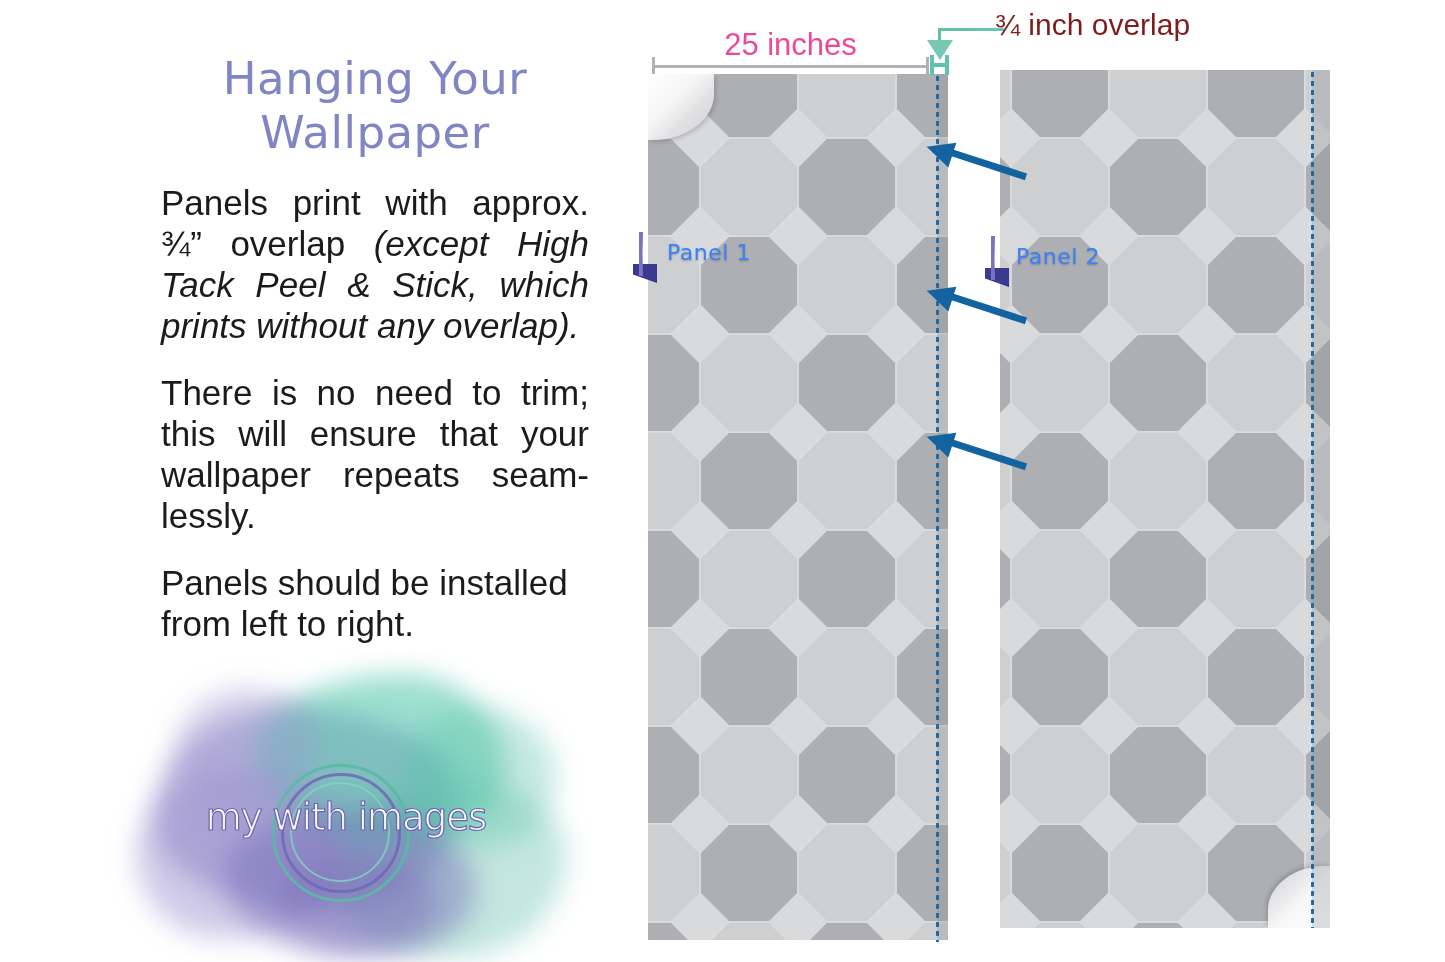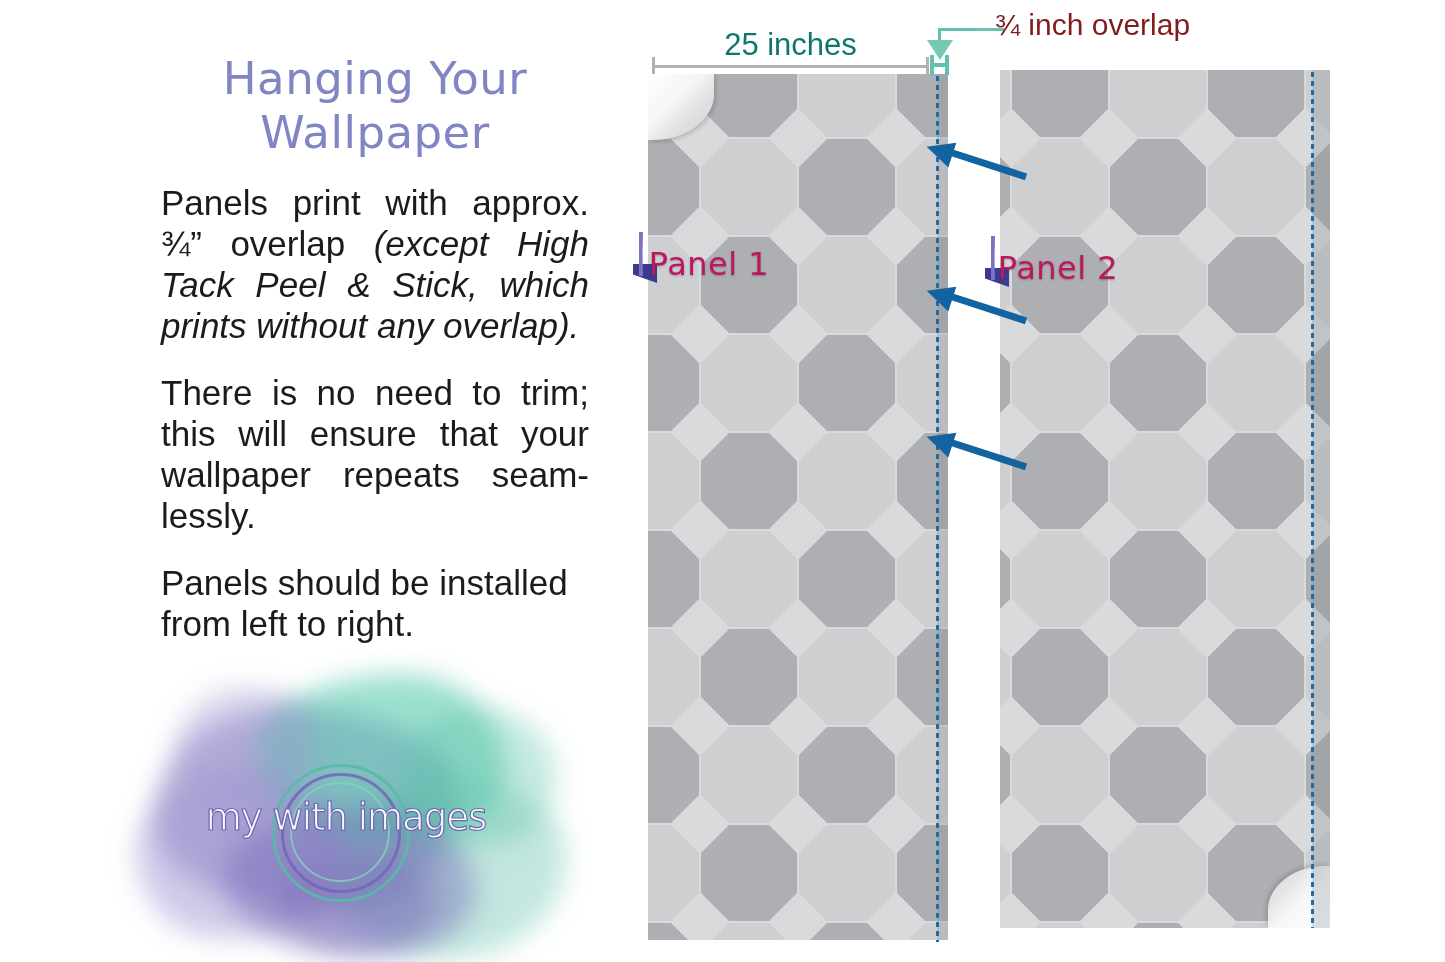--- a/index.html
+++ b/index.html
@@ -111,21 +111,21 @@
   .ovl1{left:937px;top:74px;width:11px;height:866px;}
   .ovl2{left:1312px;top:70px;width:18px;height:858px;}
 
   
   .dimline{position:absolute;left:652px;top:65px;width:277px;height:3px;background:#b0b1b3;}
   .dimtick{position:absolute;width:3px;height:17px;background:#b0b1b3;top:57px;}
   .dimtick.l{left:652px;}
   .dimtick.r{left:926px;}
   .dimlabel{
     position:absolute;left:652px;top:27px;width:277px;text-align:center;
-    font-family:"Liberation Sans", sans-serif;font-size:31px;color:#0f766e;font-weight:300;
+    font-family:"Liberation Sans", sans-serif;font-size:31px;color:#ec4899;font-weight:300;
   }
 
   
   .mint-h{position:absolute;left:930px;top:55px;width:19px;height:20px;}
   .mint-h .v{position:absolute;top:0;width:4px;height:20px;background:#63c0ae;}
   .mint-h .v.a{left:0;} .mint-h .v.b{left:15px;}
   .mint-h .h{position:absolute;left:0;top:8px;width:19px;height:4px;background:#63c0ae;}
   .mint-elbow{position:absolute;left:938px;top:28px;width:3px;height:26px;background:#63c0ae;}
   .mint-top{position:absolute;left:938px;top:28px;width:62px;height:3px;background:#63c0ae;}
   .mint-arrow{
@@ -163,24 +163,24 @@
     clip-path:polygon(0 0,100% 0,100% 100%,0 55%);
   }
   .ribbon .body{
     position:absolute;left:6px;top:0;height:40px;
     background:linear-gradient(100deg,#5fbfb0 0%,#7bb4cf 34%,#9a9ed6 62%,#a7a2dd 100%);
     border:2px solid #7b72c0;
     clip-path:polygon(0 0,100% 0,88% 50%,100% 100%,0 100%);
     box-shadow:0 1px 3px rgba(0,0,0,.22);
   }
   .ribbon .txt{
-    position:absolute;left:6px;top:12px;height:40px;width:100%;
+    position:absolute;left:6px;top:0;height:40px;width:100%;
     display:flex;align-items:center;justify-content:center;
     padding-right:18px;box-sizing:border-box;
-    font-family:"DejaVu Sans", sans-serif;font-size:32px;color:#be185d;
+    font-family:"DejaVu Sans", sans-serif;font-size:22px;color:#3b82f6;
     letter-spacing:.5px;text-shadow:0 1px 2px rgba(40,40,90,.35);
   }
   .rib1{left:633px;top:232px;width:158px;}
   .rib2{left:985px;top:236px;width:152px;}
 </style>
 </head>
 <body>
 
 <div class="stage">
 

